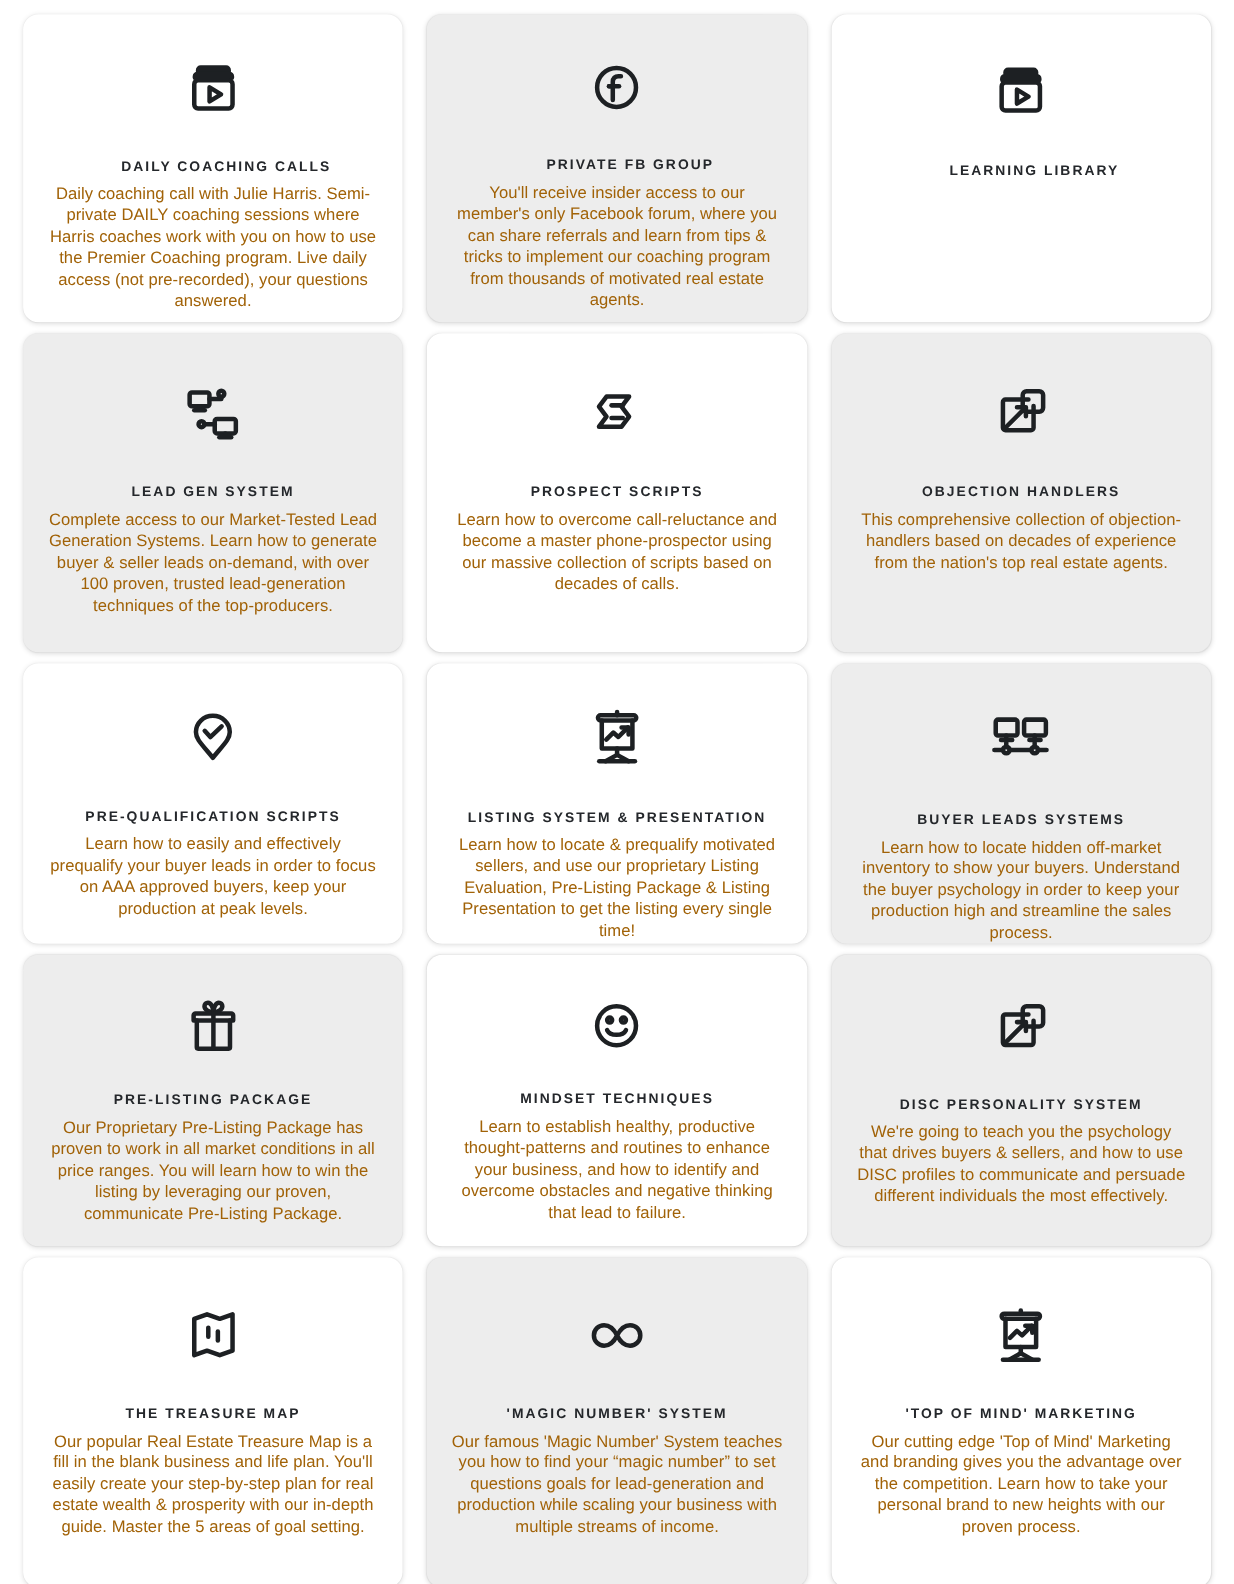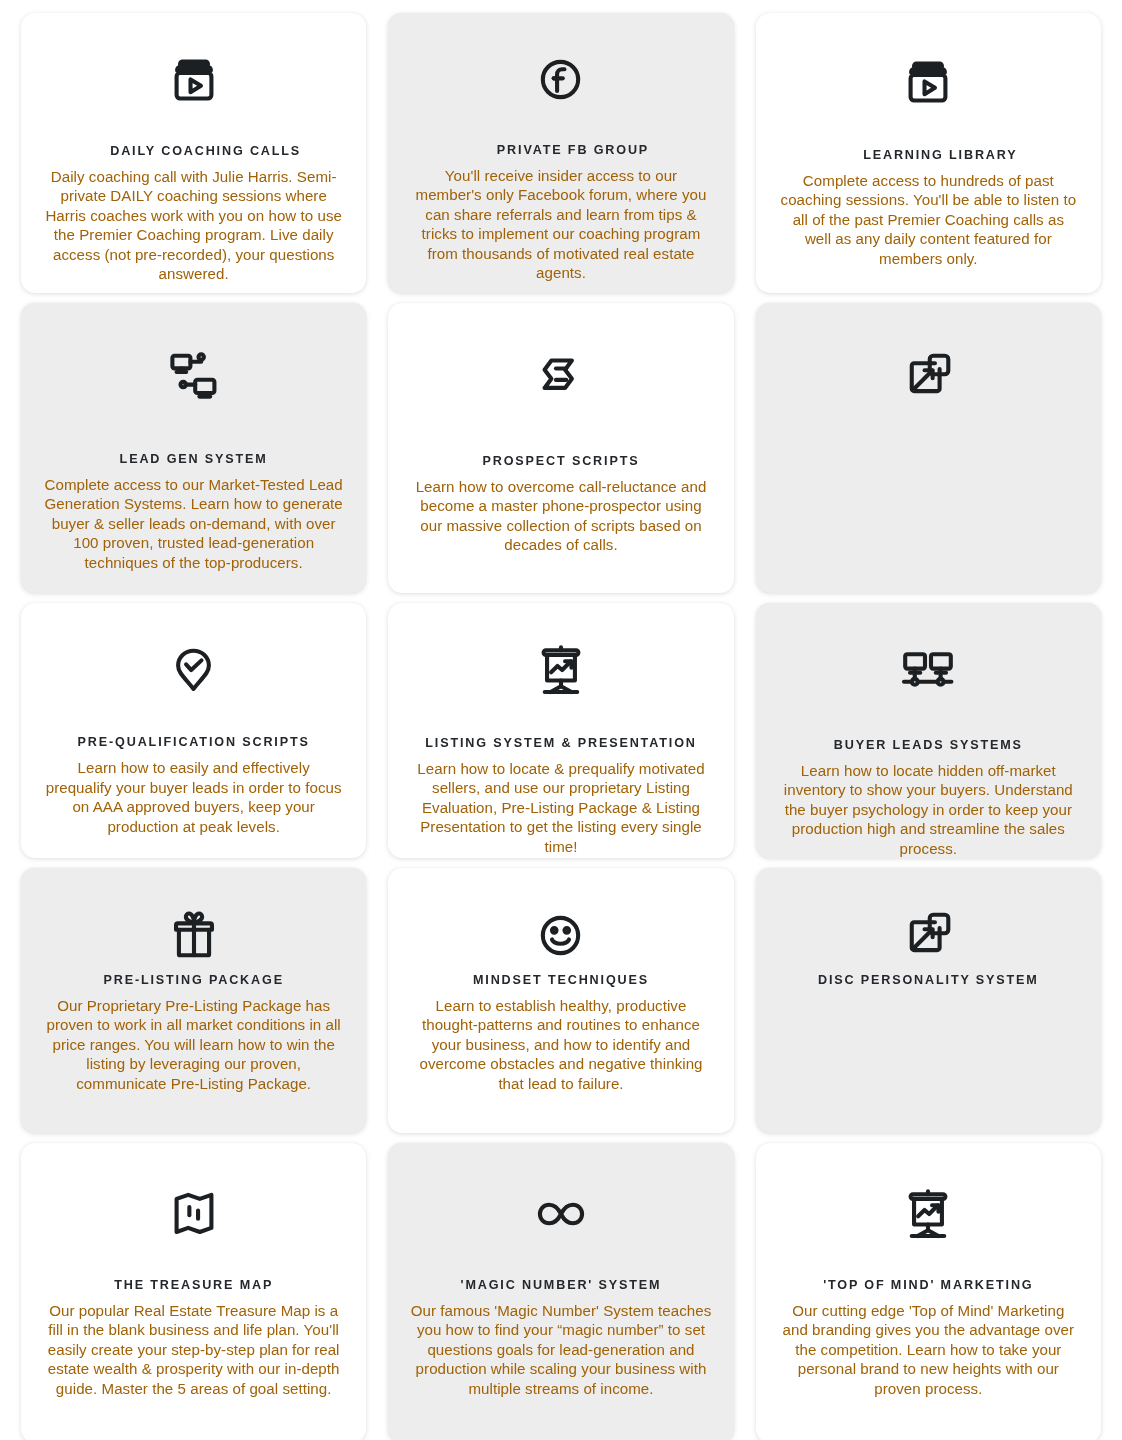--- a/index.html
+++ b/index.html
@@ -95,27 +95,27 @@
     text-align: center;
     line-height: 1.29;
     letter-spacing: 0.05px;
   }
 
   
   .r1 .icon-wrap { margin-top: 12px; }
   .r1 .card-title { margin-top: 28px; margin-left: 24px; }
 
   .r2 .icon-wrap { margin-top: 16px; }
-  .r2 .card-title { margin-top: 40px; }
+  .r2 .card-title { margin-top: 26px; }
 
   .r3 .icon-wrap { margin-top: 12px; }
   .r3 .card-title { margin-top: 30px; text-align: right; }
 
   .r4 .icon-wrap { margin-top: 10px; }
-  .r4 .card-title { }
+  .r4 .card-title { margin-top: 24px; }
 
   .r5 .icon-wrap { margin-top: 14px; }
   .r5 .card-title { margin-top: 26px; }
 </style>
 </head>
 <body>
 
 <div class="grid">
     <div class="card r1">
       <div class="icon-wrap">
@@ -149,21 +149,20 @@
       <div class="icon-wrap">
     <svg viewBox="0 0 100 100" width="58" height="58">
       <path d="M30 18 h40 a4 4 0 0 1 4 4 v2 H26 v-2 a4 4 0 0 1 4 -4 Z"></path>
       <path d="M25 28 h50 a4 4 0 0 1 4 4 v2 H21 v-2 a4 4 0 0 1 4 -4 Z"></path>
       <rect x="20" y="38" width="60" height="44" rx="6"></rect>
       <path d="M44 49 l18 11 l-18 11 Z"></path>
     </svg>
       </div>
       <div class="body-block">
         <div class="card-title">LEARNING LIBRARY</div>
-        <div class="card-desc">Complete access to hundreds of past coaching sessions. You'll be able to listen to all of the past Premier Coaching calls as well as any daily content featured for members only.</div>
       </div>
     </div>
     <div class="card r2 shade">
       <div class="icon-wrap">
     <svg viewBox="0 0 100 100" width="60" height="60">
       <rect x="14" y="18" width="30" height="21" rx="3.5"></rect>
       <path d="M29 39 v5"></path>
       <path d="M21 45 h16"></path>
       <rect x="52" y="58" width="32" height="22" rx="3.5"></rect>
       <path d="M68 80 v5"></path>
@@ -193,20 +192,24 @@
       </div>
     </div>
     <div class="card r2 shade">
       <div class="icon-wrap">
     <svg viewBox="0 0 100 100" width="58" height="58">
       <path d="M62 28 H26 a4 4 0 0 0 -4 4 v40 a4 4 0 0 0 4 4 h40 a4 4 0 0 0 4 -4 V38"></path>
       <rect x="53" y="15" width="32" height="32" rx="6"></rect>
       <path d="M27 71 L57 41"></path>
       <path d="M44 40 h14 v14"></path>
     </svg>
+      </div>
+      <div class="body-block">
+        <div class="card-title">OBJECTION HANDLERS</div>
+        <div class="card-desc">This comprehensive collection of objection-handlers based on decades of experience from the nation's top real estate agents.</div>
       </div>
     </div>
     <div class="card r3">
       <div class="icon-wrap">
     <svg viewBox="0 0 100 100" width="57" height="57">
       <path d="M50 17 C35 17 23 28.5 23 43 C23 54 31 61 50 84 C69 61 77 54 77 43 C77 28.5 65 17 50 17 Z"></path>
       <path d="M37 41 l9 10 l18 -17"></path>
     </svg>
       </div>
       <div class="body-block">
@@ -289,20 +292,21 @@
       <div class="icon-wrap">
     <svg viewBox="0 0 100 100" width="58" height="58">
       <path d="M62 28 H26 a4 4 0 0 0 -4 4 v40 a4 4 0 0 0 4 4 h40 a4 4 0 0 0 4 -4 V38"></path>
       <rect x="53" y="15" width="32" height="32" rx="6"></rect>
       <path d="M27 71 L57 41"></path>
       <path d="M44 40 h14 v14"></path>
     </svg>
       </div>
       <div class="body-block">
         <div class="card-title">DISC PERSONALITY SYSTEM</div>
+        <div class="card-desc">We're going to teach you the psychology that drives buyers &amp; sellers, and how to use DISC profiles to communicate and persuade different individuals the most effectively.</div>
       </div>
     </div>
     <div class="card r5">
       <div class="icon-wrap">
     <svg viewBox="0 0 100 100" width="58" height="58">
       <path d="M20 24 L40 17 L60 24 L80 17 V74 L60 81 L40 74 L20 81 Z"></path>
       <path d="M42 38 v14"></path>
       <path d="M57 44 v14"></path>
     </svg>
       </div>

